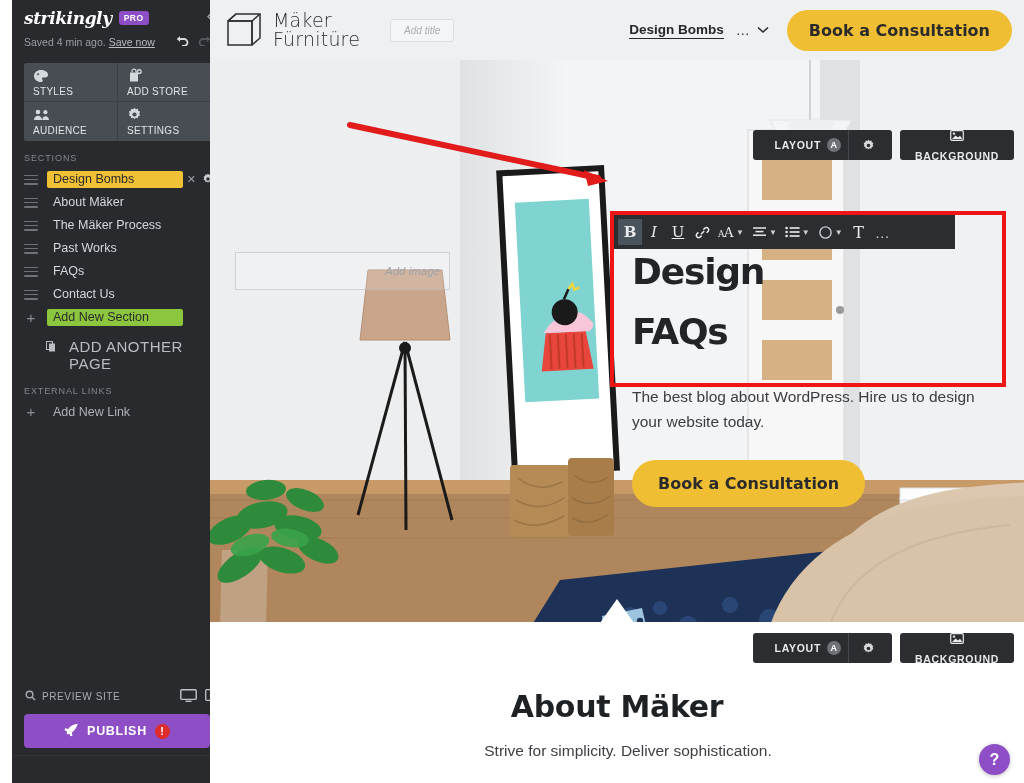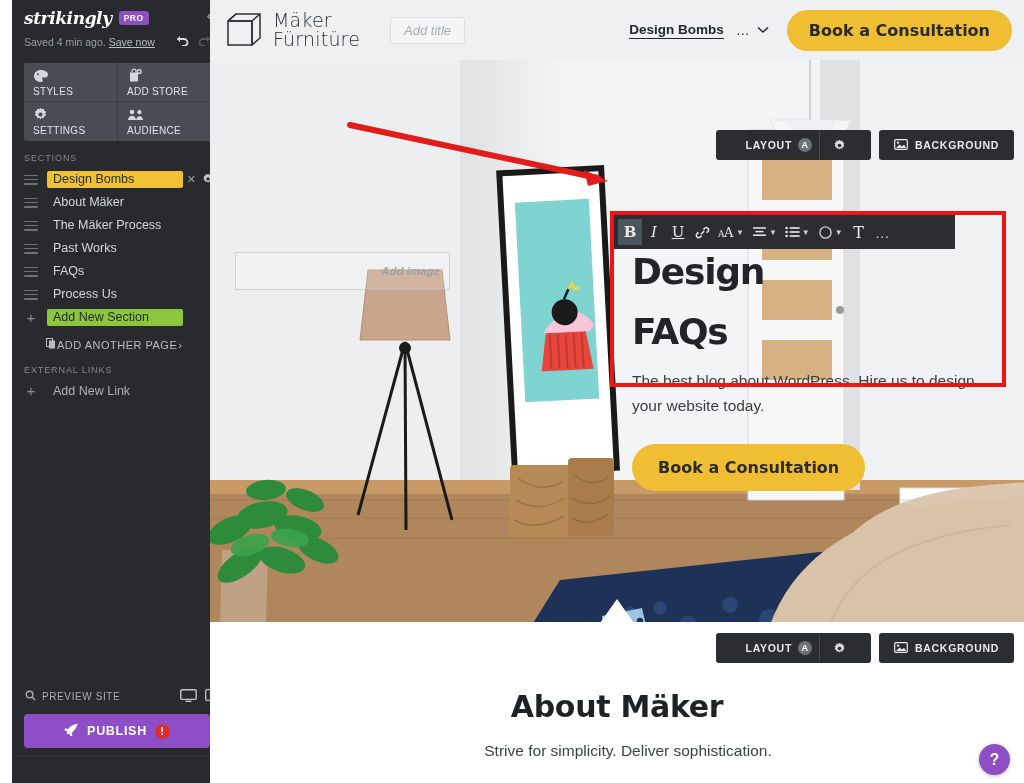--- a/index.html
+++ b/index.html
@@ -105,22 +105,22 @@
   .sec-item .row-tools {
     position: absolute; right: 8px; display: flex; align-items: center; gap: 6px;
   }
   .rt-x { color: #9b9ea3; font-size: 11px; cursor: pointer; }
   .rt-gear { color: #c7cace; font-size: 11px; cursor: pointer; }
 
   .plus-ico { width: 14px; margin-right: 9px; color: #8d9197; font-size: 15px; line-height: 10px; text-align:center; flex:none;}
   .sec-item.addnew .sec-name { background: #8bc63e; color: #2b2b2b; min-width: 136px;}
 
   .add-page {
-    display: flex; align-items: flex-end; gap: 1px;
-    font-size: 11px; color: #b9bcc1; letter-spacing: 0.5px;
+    display: flex; align-items: flex-start; gap: 13px;
+    font-size: 15px; color: #b9bcc1; letter-spacing: 0.5px;
     padding: 9px 0 0 34px; cursor: pointer;
   }
   .ext-links-hdr {
     font-size: 9px; color: #83868b; letter-spacing: 0.9px;
     padding: 14px 0 5px 12px;
   }
   .add-link { display:flex; align-items:center; height:22px; padding-left:12px; cursor:pointer;}
   .add-link .sec-name { color: #aeb1b6; }
 
   .sidebar-bottom { position: absolute; left: 0; bottom: 0; width: 210px; }
@@ -179,21 +179,21 @@
   .cube-ico { width: 40px; height: 40px; flex: none; }
   .logo-words {
     font-family: "DejaVu Sans", sans-serif;
     font-size: 19px; line-height: 19px; color: #2c2f33; font-weight: 300;
     letter-spacing: 0.2px;
   }
   .add-title {
     margin-left: 30px;
     border: 1px solid #dcdfe2; border-radius: 3px;
     padding: 5px 13px;
-    font-size: 13px; font-style: italic; color: #a8acb0;
+    font-size: 10px; font-style: italic; color: #a8acb0;
     background: rgba(255,255,255,0.35);
     cursor: pointer;
   }
   .nav-right { margin-left: auto; display: flex; align-items: center; gap: 12px; }
   .nav-link {
     font-size: 13.5px; font-weight: bold; color: #24272b;
     border-bottom: 1.5px solid #24272b; padding-bottom: 1px; cursor: pointer;
   }
   .nav-dots { font-size: 14px; color: #24272b; cursor: pointer; letter-spacing:1px;}
   .nav-caret { font-size: 11px; color: #24272b; cursor: pointer; margin-left:-6px;}
@@ -217,30 +217,30 @@
   .sec-ctrls {
     position: absolute; right: 10px; display: flex; gap: 8px; z-index: 20;
   }
   .ctrl-btn {
     background: #2b2d30; color: #e9eaec;
     height: 30px; border-radius: 3px;
     display: flex; align-items: center;
     font-size: 10.5px; letter-spacing: 0.7px; font-weight: bold;
     cursor: pointer;
   }
-  .ctrl-layout { padding: 12px; }
+  .ctrl-layout { padding: 4px; }
   .ctrl-layout .lbl { padding: 0 7px 0 18px; display:flex; align-items:center; gap:6px;}
   .badge-a {
     width: 14px; height: 14px; border-radius: 50%;
     background: #6e7176; color: #fff; font-size: 9px; font-weight: bold;
     display: flex; align-items: center; justify-content: center;
   }
   .ctrl-sep { width: 1px; height: 30px; background: #45484c; }
   .ctrl-gear { padding: 0 13px; display:flex; align-items:center; color:#d8dadd; font-size:12px;}
-  .ctrl-bg { padding: 0 15px; gap: 7px; }
+  .ctrl-bg { padding: 0 15px; gap: 7px; flex-direction: column; }
 
   
   .sel-box {
     position: absolute;
     left: 400px; top: 151px; width: 396px; height: 176px;
     border: 4px solid #f01515;
     z-index: 18;
   }
   .txt-toolbar {
     position: absolute; left: 404px; top: 155px;
@@ -264,41 +264,41 @@
   .tb-t { font-family: "DejaVu Serif", serif; font-size: 16px; }
   .tb-dots { font-size: 15px; letter-spacing: 1px; color:#cdd0d3; }
 
   .hero-text { position: absolute; left: 422px; top: 182px; width: 370px; z-index: 17;}
   .hero-h1 {
     font-family: "DejaVu Sans", sans-serif;
     font-size: 36px; line-height: 60px; font-weight: bold;
     color: #222427; letter-spacing: -1.2px;
   }
   .hero-sub {
-    margin-top: 6px;
+    margin-top: 22px;
     font-size: 15.5px; line-height: 25px; color: #3a3d41;
     width: 352px;
   }
   .hero-cta {
     display: inline-block; margin-top: 26px;
     background: #f0be33; color: #2b2b2b;
     font-family: "DejaVu Sans", sans-serif;
     font-size: 16px; font-weight: bold;
     padding: 14px 26px; border-radius: 28px; cursor: pointer;
   }
 
   .add-image-ph {
     position: absolute; left: 25px; top: 192px;
     width: 215px; height: 38px;
     border: 1px solid rgba(180,186,192,0.55);
     background: rgba(255,255,255,0.18);
     display: flex; align-items: center; justify-content: flex-end;
     padding-right: 9px;
     font-size: 11.5px; font-style: italic; color: #9ea3a8;
-    cursor: pointer; z-index: 16; font-weight: bold;
+    cursor: pointer; z-index: 16;
   }
 
   .hero-notch {
     position: absolute; left: 0; bottom: 0; width: 100%; height: 26px;
     z-index: 14;
   }
 
   
   .arrow-svg { position: absolute; left: 0; top: 0; width: 814px; height: 783px; pointer-events: none; z-index: 30; }
 
@@ -377,37 +377,37 @@
               <path d="M3 4.5h8v9H3z" fill="#d4d7db"></path>
               <path d="M5 4.5V3.2a2 2 0 0 1 4 0v1.3" stroke="#d4d7db" stroke-width="1.2" fill="none"></path>
               <circle cx="12.2" cy="3.6" r="2.6" fill="#d4d7db"></circle>
               <path d="M12.2 2.3v2.6M10.9 3.6h2.6" stroke="#484c53" stroke-width="1"></path>
             </svg>
         </span>
         <div class="quad-lbl">ADD STORE</div>
       </div>
       <div class="quad-cell">
         <span class="quad-ico">
-          <svg width="15" height="15" viewBox="0 0 15 15">
-              <path d="M7.5 0.8l1.3 1.5 2-.5.4 2 1.9.8-.8 1.9.8 1.9-1.9.8-.4 2-2-.5-1.3 1.5-1.3-1.5-2 .5-.4-2-1.9-.8.8-1.9-.8-1.9 1.9-.8.4-2 2 .5z" fill="#d4d7db"></path>
-              <circle cx="7.5" cy="7.5" r="2.1" fill="#484c53"></circle>
-            </svg>
-        </span>
-        <div class="quad-lbl">SETTINGS</div>
-      </div>
-      <div class="quad-cell">
-        <span class="quad-ico">
           <svg width="18" height="13" viewBox="0 0 18 13">
               <circle cx="5" cy="4" r="2.3" fill="#d4d7db"></circle>
               <circle cx="12.4" cy="4.2" r="2.1" fill="#d4d7db"></circle>
               <path d="M1 12c0-2.6 1.8-4.2 4-4.2s4 1.6 4 4.2z" fill="#d4d7db"></path>
               <path d="M9.2 12c0-2.4 1.5-3.8 3.3-3.8S16 9.6 16 12z" fill="#d4d7db"></path>
             </svg>
         </span>
         <div class="quad-lbl">AUDIENCE</div>
+      </div>
+      <div class="quad-cell">
+        <span class="quad-ico">
+          <svg width="15" height="15" viewBox="0 0 15 15">
+              <path d="M7.5 0.8l1.3 1.5 2-.5.4 2 1.9.8-.8 1.9.8 1.9-1.9.8-.4 2-2-.5-1.3 1.5-1.3-1.5-2 .5-.4-2-1.9-.8.8-1.9-.8-1.9 1.9-.8.4-2 2 .5z" fill="#d4d7db"></path>
+              <circle cx="7.5" cy="7.5" r="2.1" fill="#484c53"></circle>
+            </svg>
+        </span>
+        <div class="quad-lbl">SETTINGS</div>
       </div>
     </div>
 
     <div class="sec-header">SECTIONS</div>
 
     <div class="sec-item active">
       <span class="hamb">
           <i></i>
           <i></i>
           <i></i>
@@ -455,21 +455,21 @@
           <i></i>
         </span>
       <span class="sec-name">FAQs</span>
     </div>
     <div class="sec-item">
       <span class="hamb">
           <i></i>
           <i></i>
           <i></i>
         </span>
-      <span class="sec-name">Process Us</span>
+      <span class="sec-name">Contact Us</span>
     </div>
 
     <div class="sec-item addnew">
       <span class="plus-ico">+</span>
       <span class="sec-name">Add New Section</span>
     </div>
 
     <div class="add-page">
       <span>
         <svg width="10" height="11" viewBox="0 0 10 11">

